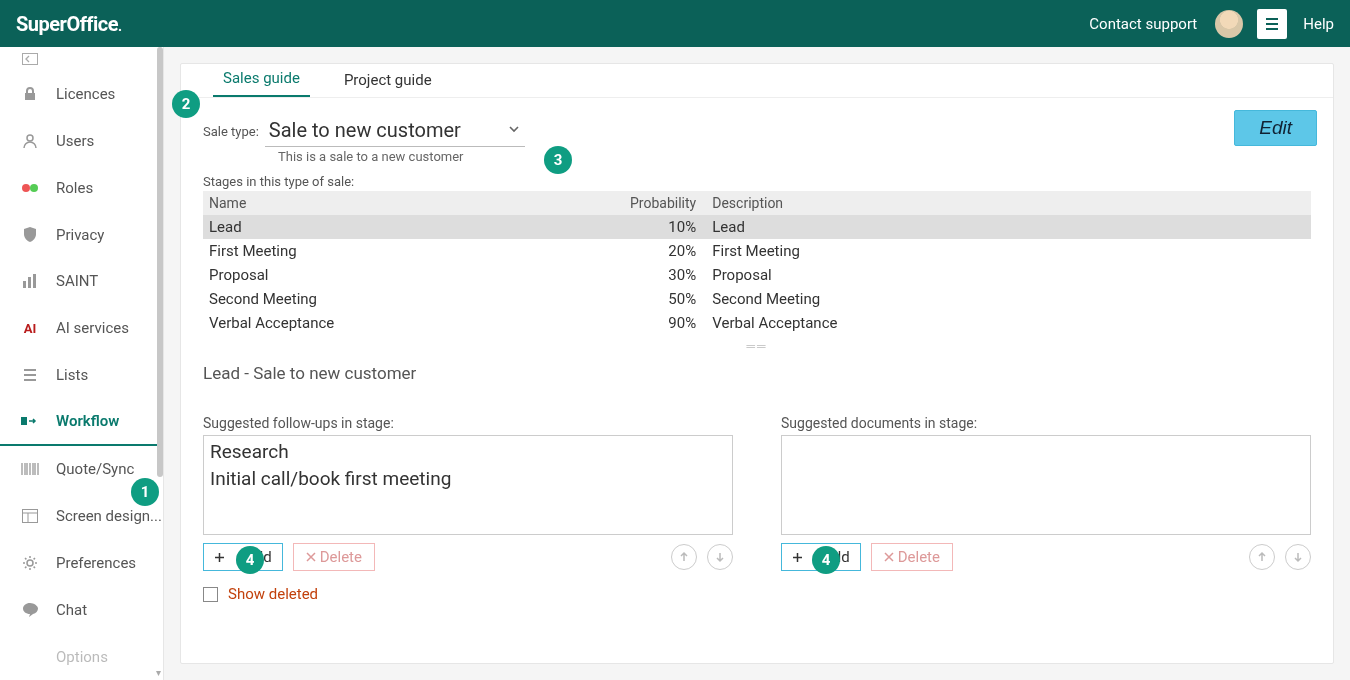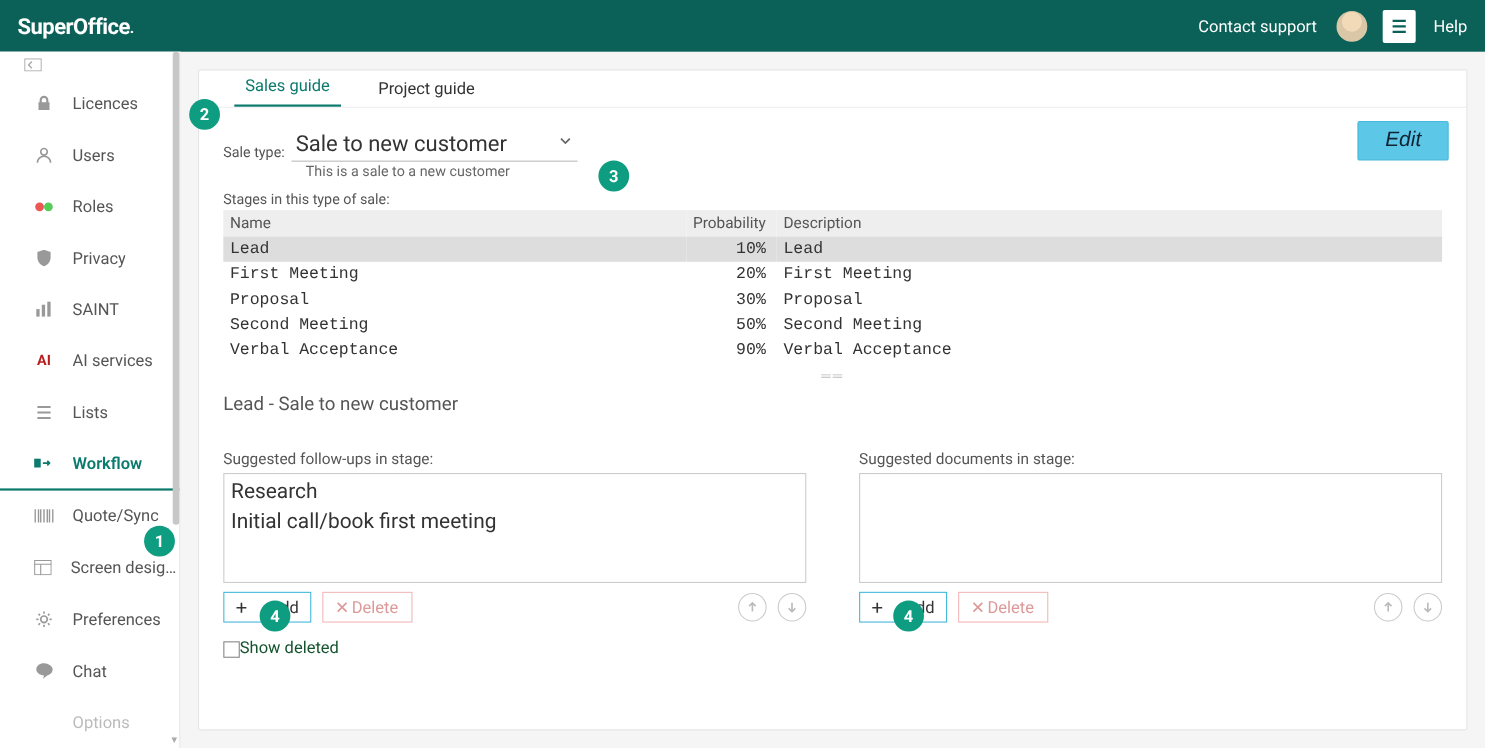--- a/index.html
+++ b/index.html
@@ -50,21 +50,21 @@
   .layout { display:flex; height:calc(100% - 47px); }
   .sidebar {
     width:164px; background:#fff; border-right:1px solid #e6e6e6;
     display:flex; flex-direction:column; position:relative;
   }
   .sidebar-top {
     height:24px; display:flex; align-items:center; justify-content:flex-start;
     padding-left:22px; color:#888;
   }
   .sidebar-item {
-    display:flex; align-items:center; height:48px; padding-left:28px;
+    display:flex; align-items:center; height:48px; padding-left:18px;
     color:#555; cursor:pointer; position:relative;
   }
   .sidebar-item.active {
     color:#0a7a6d; font-weight:600; border-bottom:2px solid #0a7a6d;
   }
   .sidebar-icon {
     width:24px; display:inline-flex; align-items:center; justify-content:center;
     margin-right:14px; color:#888;
   }
   .sidebar-item.active .sidebar-icon { color:#0a7a6d; }
@@ -97,21 +97,21 @@
     display:flex; align-items:flex-end; height:34px; padding-left:32px;
     border-bottom:1px solid #eee;
   }
   .tab {
     padding:8px 10px 8px 10px; font-size:15px; color:#333; cursor:pointer;
     margin-right:24px; position:relative;
   }
   .tab.active { color:#0a7a6d; border-bottom:2px solid #0a7a6d; }
 
   .content { padding:18px 22px 10px 22px; position:relative; }
-  .saletype-row { display:flex; align-items:flex-end; gap:6px; margin-bottom:2px; }
+  .saletype-row { display:flex; align-items:center; gap:6px; margin-bottom:2px; }
   .saletype-label { font-size:13px; color:#555; }
   .saletype-select {
     display:flex; align-items:center; gap:4px; border-bottom:1px solid #bbb; padding:2px 4px 4px 4px;
     min-width:260px; cursor:pointer;
   }
   .saletype-value { font-size:20px; color:#333; }
   .chevron-down { margin-left:auto; color:#666; }
   .saletype-desc { font-size:13px; color:#666; margin-left:75px; margin-top:2px; }
   .edit-btn {
     position:absolute; top:12px; right:16px; background:#5dc7e8;
@@ -119,21 +119,21 @@
     font-size:19px; cursor:pointer; color:#123;font-style:italic;
   }
 
   .stages-label { font-size:13px; color:#555; margin-top:10px; }
   .stages-table { width:100%; border-collapse:collapse; margin-top:2px; }
   .stages-table th {
     text-align:left; font-weight:400; color:#555; font-size:14px;
     padding:4px 6px; background:#eee;
   }
   .stages-table th:nth-child(2){ text-align:right; padding-right:10px; }
-  .stages-table td { padding:3px 6px; font-size:15px;font-family:Liberation Mono, monospace; }
+  .stages-table td { padding:3px 6px; font-size:15px; }
   .stages-table td:nth-child(2){ text-align:right; padding-right:10px; }
   .stages-table tr.sel td { background:#ddd; }
 
   .divider-handle { text-align:center; color:#bbb; font-size:12px; letter-spacing:2px; margin-top:4px; }
 
   .detail-title { font-size:17px; color:#555; margin-top:10px; }
 
   .two-col { display:flex; gap:48px; margin-top:32px; }
   .col { flex:1; position:relative; }
   .col-label { font-size:14px; color:#555; margin-bottom:4px; }
@@ -150,21 +150,21 @@
   .del-btn {
     border:1px solid #f3b8b8; background:#fff; color:#d99; padding:4px 12px;
     display:inline-flex; align-items:center; gap:4px; font-size:15px; cursor:pointer;
   }
   .btn-spacer { flex:1; }
   .circ-btn {
     width:26px; height:26px; border:1px solid #ccc; border-radius:50%;
     display:inline-flex; align-items:center; justify-content:center;
     color:#999; cursor:pointer; background:#fff;
   }
-  .show-deleted { display:flex; align-items:flex-end; gap:0; margin-top:14px; font-size:15px; color:#14532d; }
+  .show-deleted { display:flex; align-items:center; gap:10px; margin-top:14px; font-size:15px; color:#c2410c; }
   .chk { width:15px; height:15px; border:1px solid #888; background:#fff; }
 
   
   #badge1 { top:478px; left:131px; position:absolute; }
   #badge2 { top:90px; left:172px; position:absolute; }
   #badge3 { top:146px; left:544px; position:absolute; }
   #badge4a { top:546px; left:236px; position:absolute; }
   #badge4b { top:546px; left:812px; position:absolute; }
 </style>
 </head>

